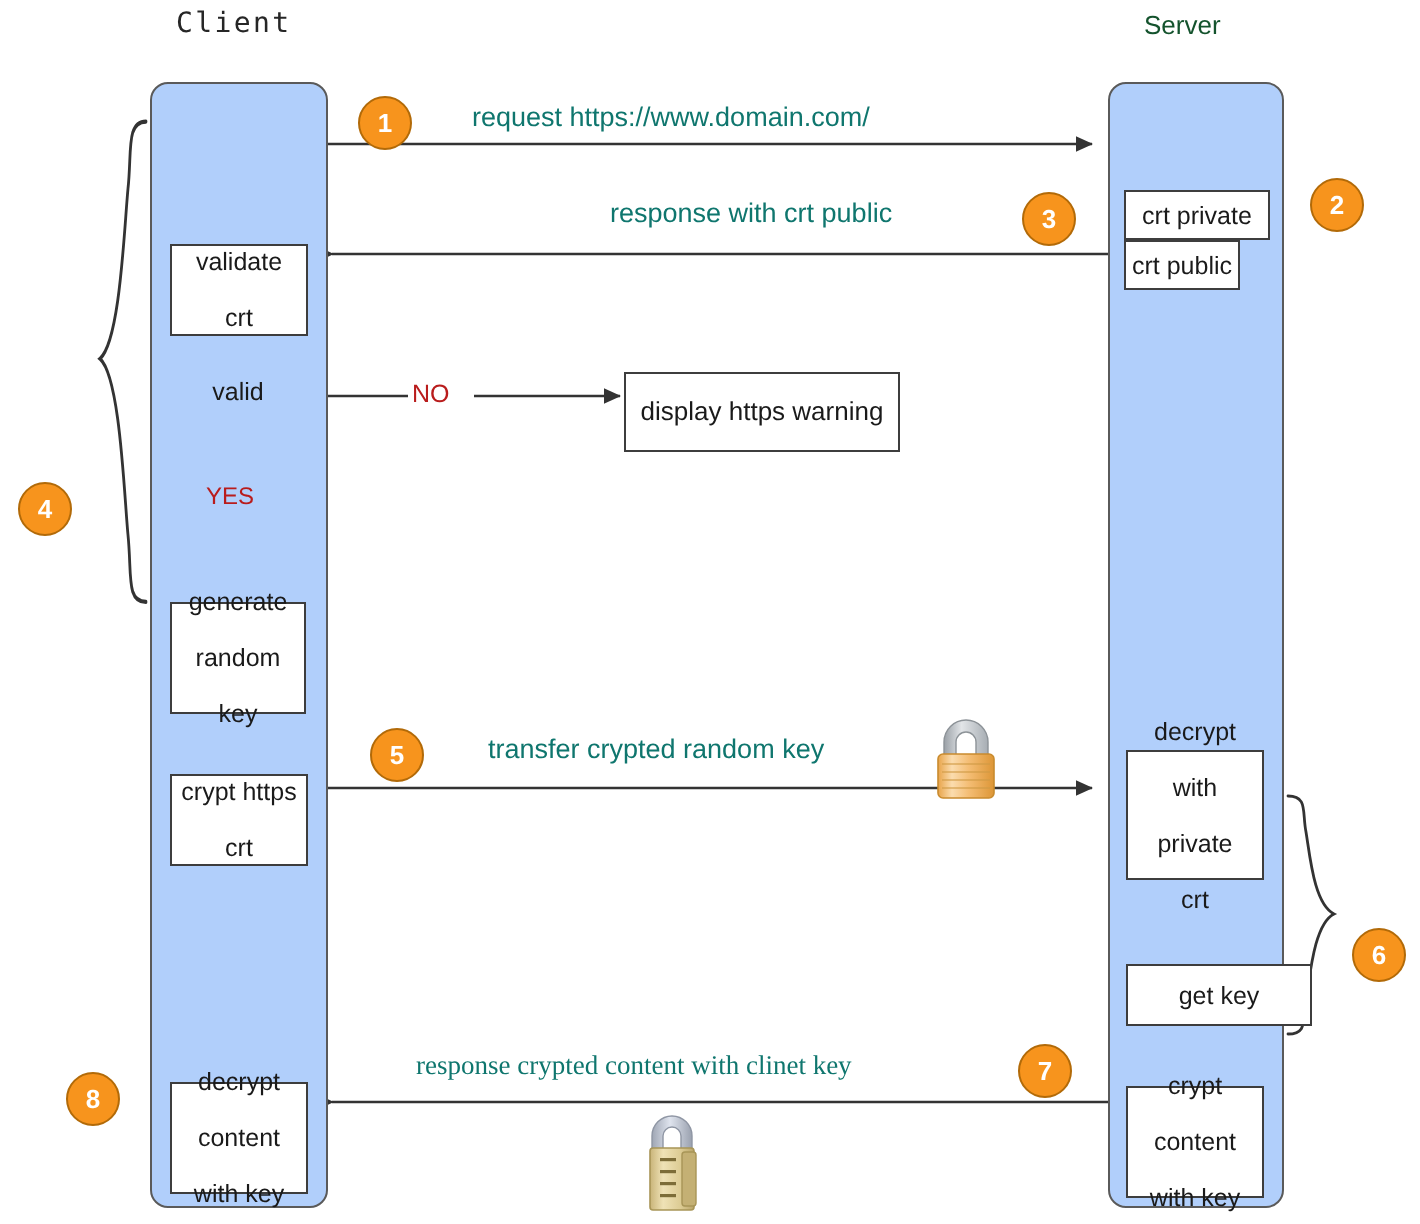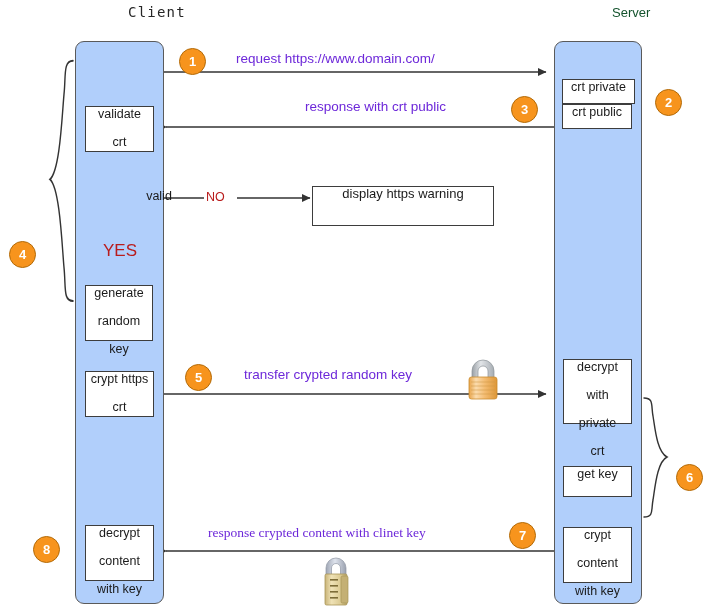--- a/index.html
+++ b/index.html
@@ -2,21 +2,21 @@
 <html><head>
 <meta charset="utf-8">
 <style>
   html,body{margin:0;padding:0;background:#ffffff;}
   body{
     width:710px;height:612px;position:relative;overflow:hidden;
     font-family:"Liberation Sans", sans-serif;
     color:#1a1a1a;
   }
   #canvas{position:absolute;left:0;top:0;width:710px;height:612px;}
-  .lbl{position:absolute;white-space:nowrap;margin-left:40px;}
+  .lbl{position:absolute;white-space:nowrap;}
 
   
   .actor-title-mono{
     font-family:"DejaVu Sans Mono", monospace;
     font-size:14px;letter-spacing:1.2px;color:#262626;
   }
   .actor-title-sans{
     font-family:"Liberation Sans", sans-serif;
     font-size:13px;color:#14532d;
   }
@@ -24,37 +24,37 @@
   
   .lifeline{
     position:absolute;background:#b1cffb;
     border:1px solid #5a5a5a;border-radius:9px;
     box-sizing:border-box;
   }
 
   
   .pbox{
     position:absolute;background:#ffffff;border:1px solid #3d3d3d;
-    box-sizing:border-box;display:flex;align-items:flex-start;justify-content:center;
-    text-align:center;font-size:12.5px;line-height:14px;color:#1a1a1a;
+    box-sizing:border-box;display:flex;align-items:center;justify-content:center;
+    text-align:center;font-size:12.5px;line-height:14px;color:#1a1a1a;margin-top:16px;
   }
   .pbox span{display:block;padding:0 2px;}
 
   
   .badge{
     position:absolute;width:27px;height:27px;border-radius:50%;
     background:#f7941d;border:1.5px solid #b26a08;
     display:flex;align-items:center;justify-content:center;
     font-size:13px;font-weight:bold;color:#ffffff;
     box-sizing:border-box;
   }
 
   
   .msg{
-    position:absolute;font-size:13.5px;color:#6d28d9;white-space:nowrap;
+    position:absolute;font-size:13.5px;color:#0f766e;white-space:nowrap;
   }
   .edgelbl{position:absolute;font-size:12.5px;color:#b91c1c;white-space:nowrap;}
 </style>
 </head>
 <body>
 
 <svg id="canvas" viewBox="0 0 710 612" xmlns="http://www.w3.org/2000/svg">
   <defs>
     <marker id="arrowR" markerWidth="9" markerHeight="9" refX="8" refY="4.5" orient="auto" markerUnits="userSpaceOnUse">
       <path d="M0,0.6 L8.5,4.5 L0,8.4 z" fill="#333"></path>
@@ -176,23 +176,23 @@
   <span>
     <span>validate</span><br>
     <span>crt</span>
   </span>
 </div>
 
 <div class="lbl" style="left:92px;top:189px;width:54px;text-align:center;font-size:12.5px;">valid</div>
 
 <div class="edgelbl" style="left:206px;top:190px;">NO</div>
 
-<div class="edgelbl" style="left:103px;top:241px;font-size:17px;">YES</div>
-
-<div class="pbox" style="left:312px;top:186px;width:182px;height:40px;font-size:13px;">
+<div class="edgelbl" style="left:103px;top:241px;font-size:12px;">YES</div>
+
+<div class="pbox" style="left:312px;top:170px;width:138px;height:40px;font-size:13px;">
   <span>display https warning</span>
 </div>
 
 <div class="pbox" style="left:85px;top:285px;width:68px;height:56px;">
   <span>
     <span>generate</span><br>
     <span>random</span><br>
     <span>key</span>
   </span>
 </div>
@@ -208,34 +208,34 @@
   <span>
     <span>decrypt</span><br>
     <span>content</span><br>
     <span>with key</span>
   </span>
 </div>
 
 <div class="pbox" style="left:562px;top:79px;width:73px;height:25px;">
   <span>crt private</span>
 </div>
-<div class="pbox" style="left:562px;top:104px;width:70px;height:25px;">
+<div class="pbox" style="left:562px;top:104px;width:58px;height:25px;">
   <span>crt public</span>
 </div>
 
 <div class="pbox" style="left:563px;top:359px;width:69px;height:65px;">
   <span>
     <span>decrypt</span><br>
     <span>with</span><br>
     <span>private</span><br>
     <span>crt</span>
   </span>
 </div>
 
-<div class="pbox" style="left:563px;top:466px;width:69px;height:31px;">
+<div class="pbox" style="left:563px;top:466px;width:93px;height:31px;">
   <span>get key</span>
 </div>
 
 <div class="pbox" style="left:563px;top:527px;width:69px;height:56px;">
   <span>
     <span>crypt</span><br>
     <span>content</span><br>
     <span>with key</span>
   </span>
 </div>

